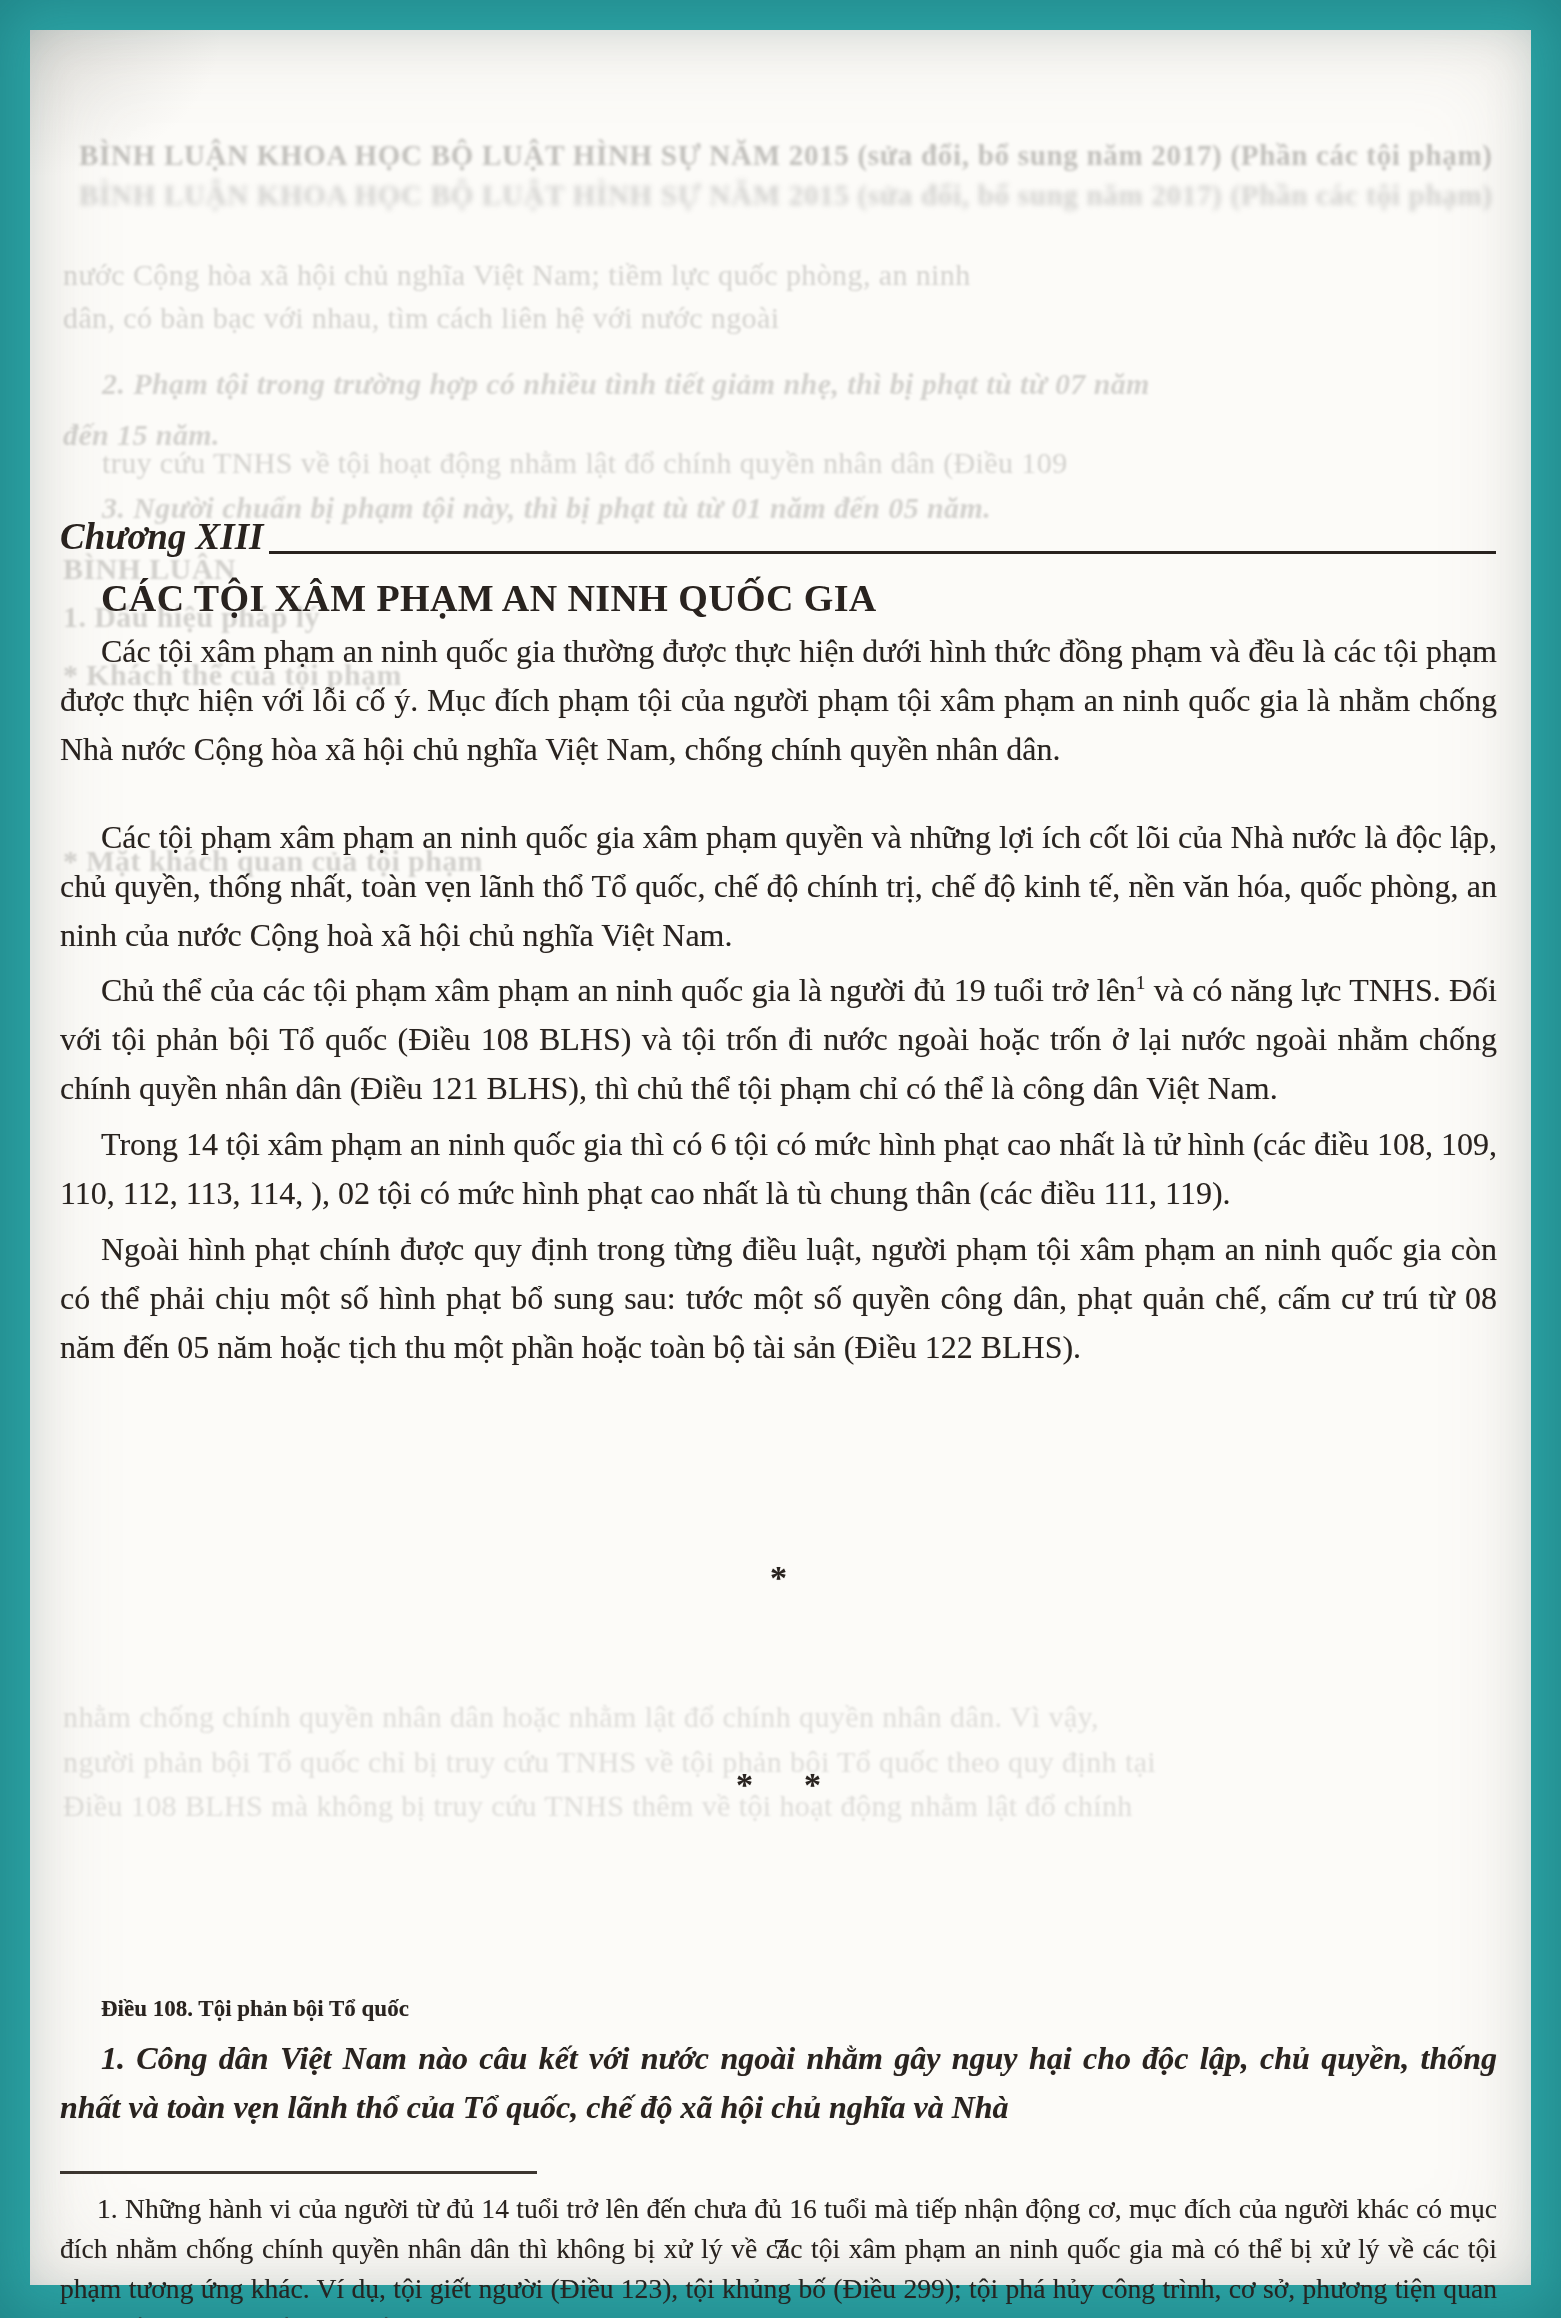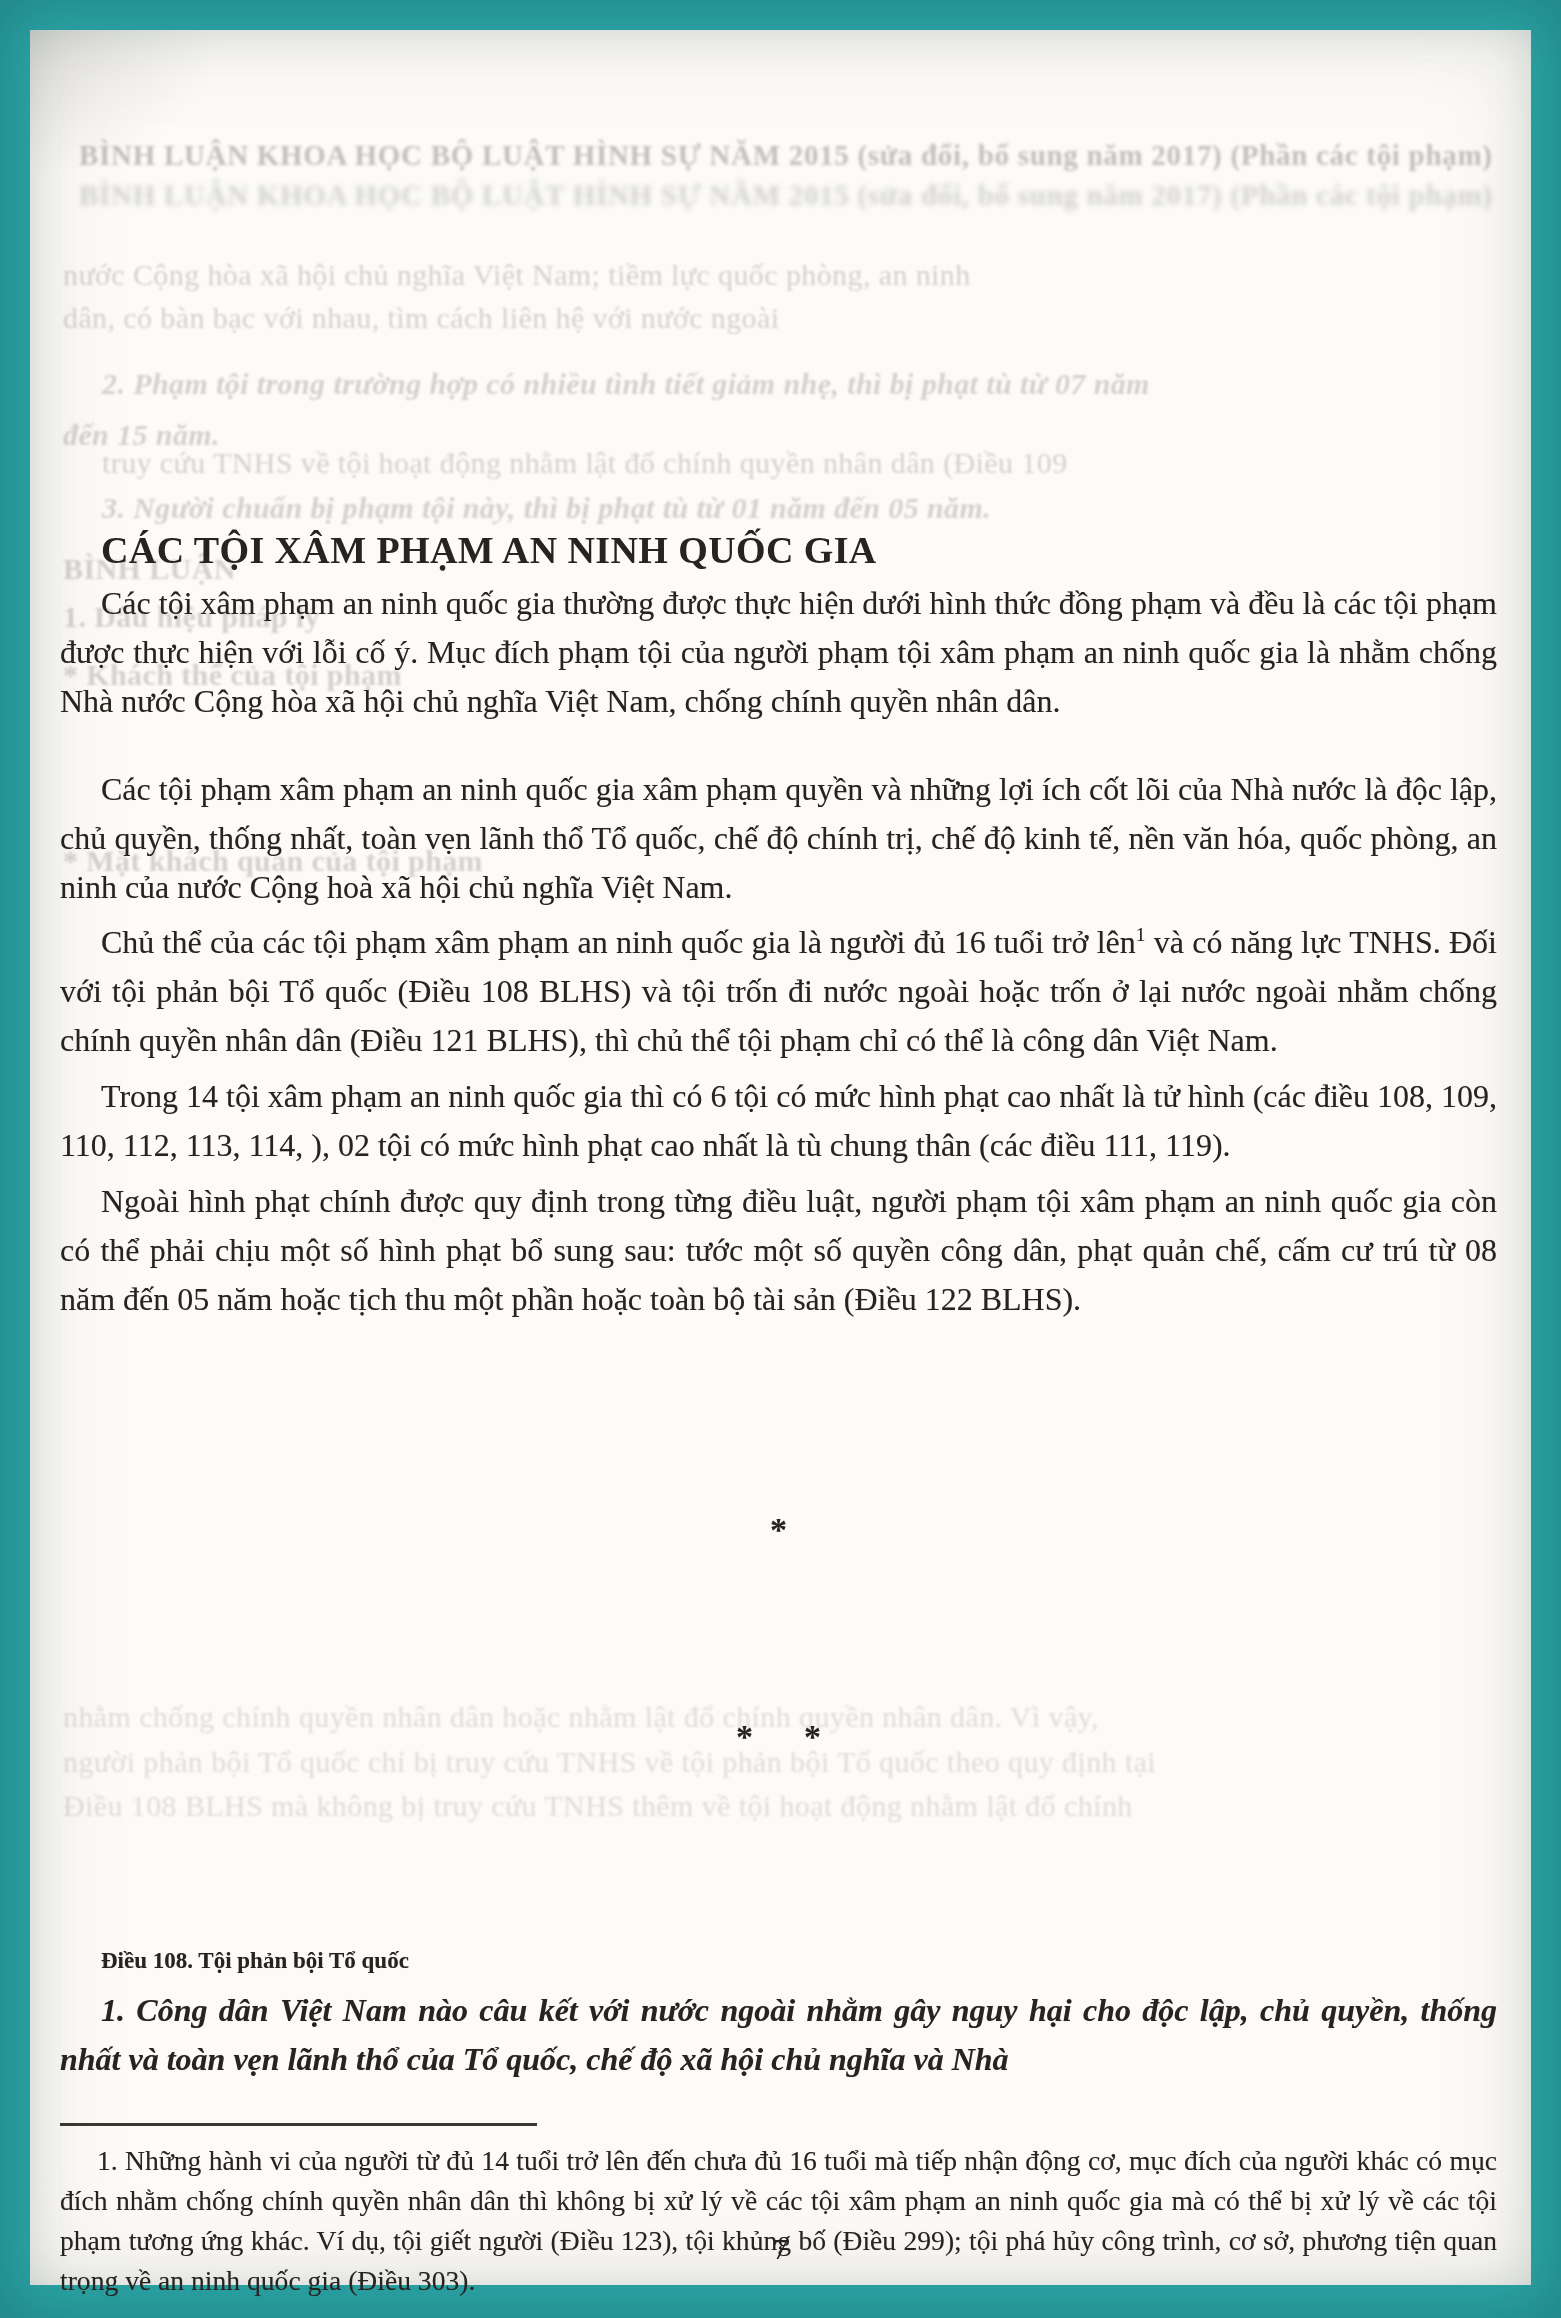--- a/index.html
+++ b/index.html
@@ -110,28 +110,32 @@
     <span class="ghost gh-b" style="top:570px; left:33px;">1. Dấu hiệu pháp lý</span>
     <span class="ghost gh-b" style="top:628px; left:33px;">* Khách thể của tội phạm</span>
     <span class="ghost gh-b" style="top:814px; left:33px;">* Mặt khách quan của tội phạm</span>
     <span class="ghost gh-lo" style="top:1670px; left:33px;">nhằm chống chính quyền nhân dân hoặc nhằm lật đổ chính quyền nhân dân. Vì vậy,</span>
     <span class="ghost gh-lo" style="top:1715px; left:33px;">người phản bội Tổ quốc chỉ bị truy cứu TNHS về tội phản bội Tổ quốc theo quy định tại</span>
     <span class="ghost gh-lo" style="top:1759px; left:33px;">Điều 108 BLHS mà không bị truy cứu TNHS thêm về tội hoạt động nhằm lật đổ chính</span>
   </div>
 
   <div class="content">
 
+    <div class="chapter-row">
+      <span class="chapter-label">Chương XIII</span>
+      <span class="chapter-rule"></span>
+    </div>
 
     <h1 class="chapter-title">CÁC TỘI XÂM PHẠM AN NINH QUỐC GIA</h1>
 
     <p class="para">Các tội xâm phạm an ninh quốc gia thường được thực hiện dưới hình thức đồng phạm và đều là các tội phạm được thực hiện với lỗi cố ý. Mục đích phạm tội của người phạm tội xâm phạm an ninh quốc gia là nhằm chống Nhà nước Cộng hòa xã hội chủ nghĩa Việt Nam, chống chính quyền nhân dân.</p>
 
     <p class="para first">Các tội phạm xâm phạm an ninh quốc gia xâm phạm quyền và những lợi ích cốt lõi của Nhà nước là độc lập, chủ quyền, thống nhất, toàn vẹn lãnh thổ Tổ quốc, chế độ chính trị, chế độ kinh tế, nền văn hóa, quốc phòng, an ninh của nước Cộng hoà xã hội chủ nghĩa Việt Nam.</p>
 
-    <p class="para"><span>Chủ thể của các tội phạm xâm phạm an ninh quốc gia là người đủ 16 tuổi trở lên</span><sup class="fn">1</sup><span> và có năng lực TNHS. Đối với tội phản bội Tổ quốc (Điều 108 BLHS) và tội trốn đi nước ngoài hoặc trốn ở lại nước ngoài nhằm chống chính quyền nhân dân (Điều 121 BLHS), thì chủ thể tội phạm chỉ có thể là công dân Việt Nam.</span></p>
+    <p class="para"><span>Chủ thể của các tội phạm xâm phạm an ninh quốc gia là người đủ 19 tuổi trở lên</span><sup class="fn">1</sup><span> và có năng lực TNHS. Đối với tội phản bội Tổ quốc (Điều 108 BLHS) và tội trốn đi nước ngoài hoặc trốn ở lại nước ngoài nhằm chống chính quyền nhân dân (Điều 121 BLHS), thì chủ thể tội phạm chỉ có thể là công dân Việt Nam.</span></p>
 
     <p class="para">Trong 14 tội xâm phạm an ninh quốc gia thì có 6 tội có mức hình phạt cao nhất là tử hình (các điều 108, 109, 110, 112, 113, 114, ), 02 tội có mức hình phạt cao nhất là tù chung thân (các điều 111, 119).</p>
 
     <p class="para">Ngoài hình phạt chính được quy định trong từng điều luật, người phạm tội xâm phạm an ninh quốc gia còn có thể phải chịu một số hình phạt bổ sung sau: tước một số quyền công dân, phạt quản chế, cấm cư trú từ 08 năm đến 05 năm hoặc tịch thu một phần hoặc toàn bộ tài sản (Điều 122 BLHS).</p>
 
     <div class="asterism">
       <div>*</div>
       <div>*      *</div>
     </div>
 

